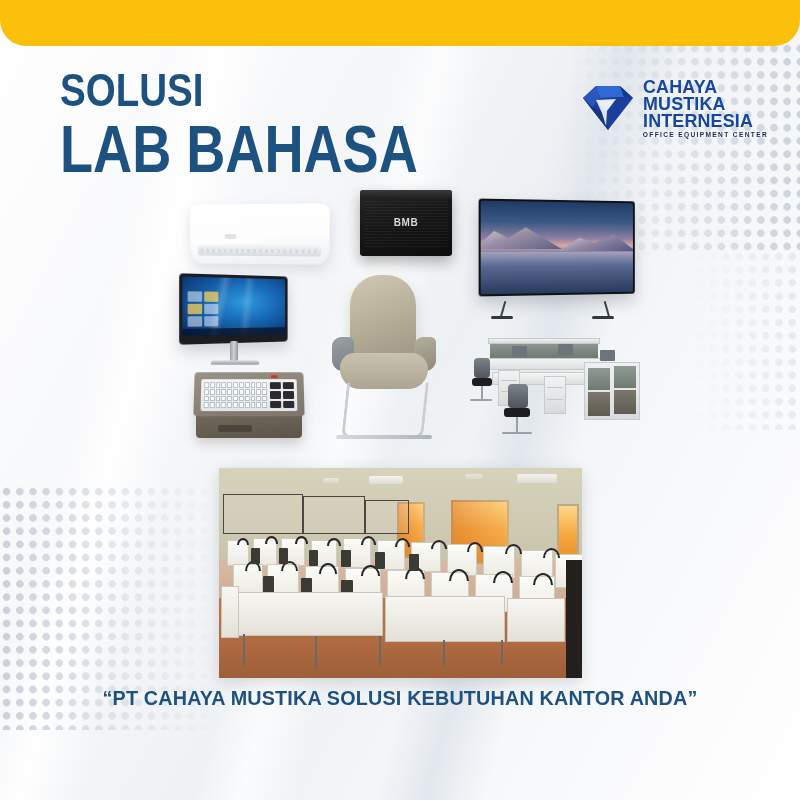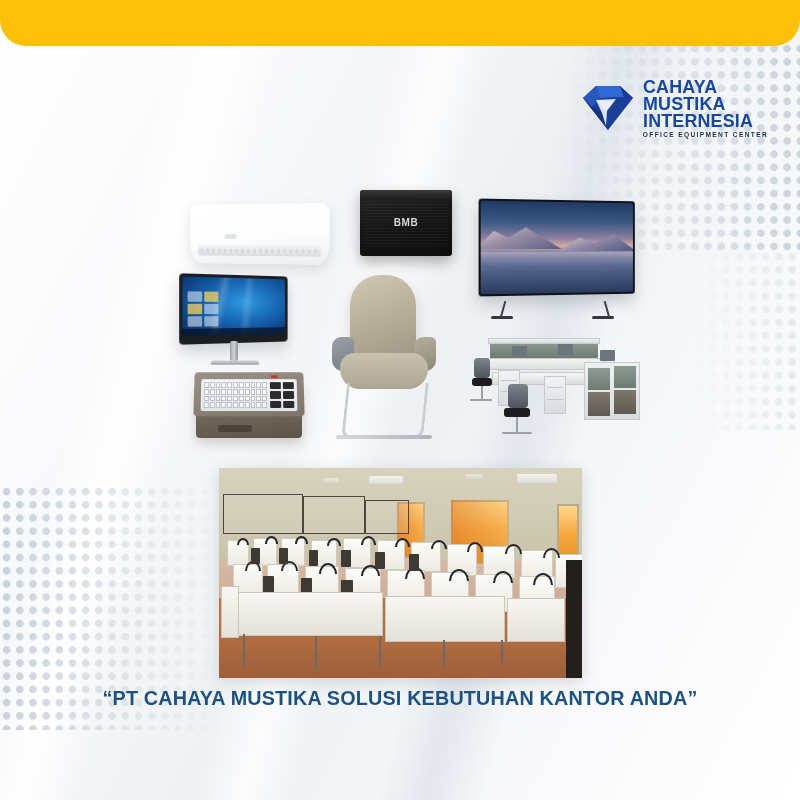--- a/index.html
+++ b/index.html
@@ -315,20 +315,24 @@
 <div id="poster">
 
   <div class="streaks"></div>
 
   <div class="dots" id="dots-topright"></div>
   <div class="dots" id="dots-midright"></div>
   <div class="dots" id="dots-bottomleft"></div>
 
   <div id="topbar"></div>
 
+  <div id="headings">
+    <div class="h-line" id="heading-line1">SOLUSI</div>
+    <div class="h-line" id="heading-line2">LAB BAHASA</div>
+  </div>
 
   <div id="logo">
     <svg id="logo-mark" viewBox="0 0 108 100">
       <polygon points="4,30 30,6 78,6 104,30 54,94" fill="#1a3f9e"></polygon>
       <polygon points="30,6 78,6 86,28 38,30" fill="#2f6ad4"></polygon>
       <polygon points="4,30 30,6 38,30 22,48" fill="#2a57bd"></polygon>
       <polygon points="78,6 104,30 86,28" fill="#163a92"></polygon>
       <polygon points="38,30 86,28 54,94 44,58" fill="#1b3f96"></polygon>
       <polygon points="22,48 44,58 54,94 4,30" fill="#16357f"></polygon>
       <polygon points="30,36 72,34 52,60" fill="#ffffff" opacity="0.0"></polygon>

